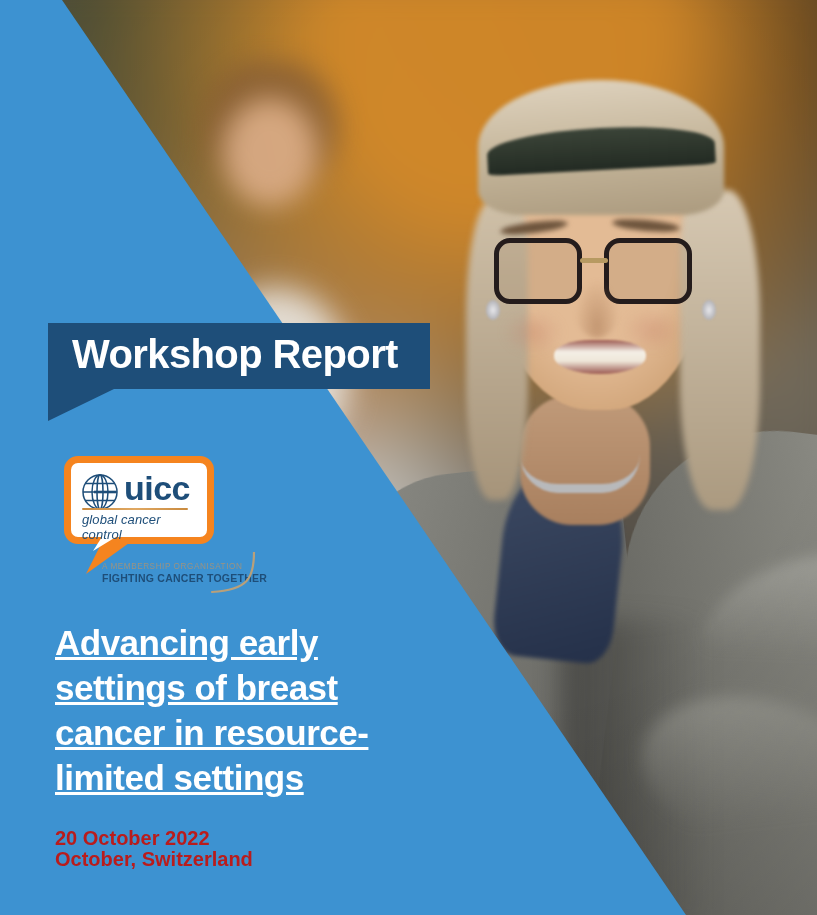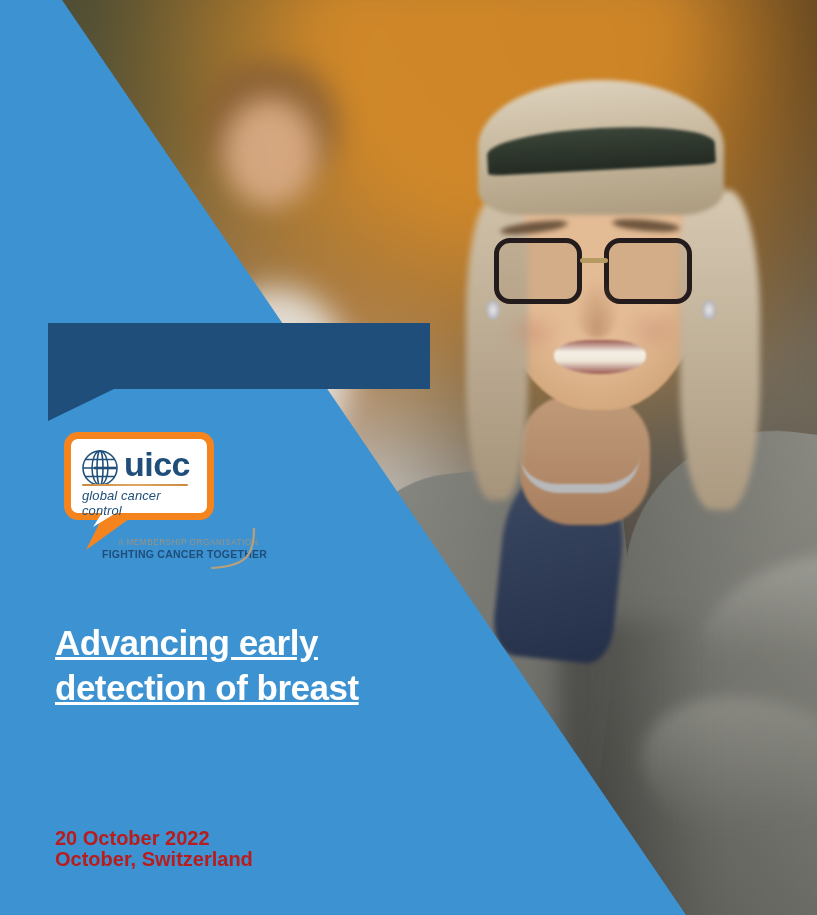--- a/index.html
+++ b/index.html
@@ -250,21 +250,21 @@
     position:absolute; left:24px; top:0;
     height:66px; line-height:63px;
     color:#ffffff;
     font-size:40px;
     font-weight:bold;
     letter-spacing:-0.6px;
     white-space:nowrap;
   }
 
   
-  .logo { position:absolute; left:58px; top:428px; width:220px; height:145px; }
+  .logo { position:absolute; left:58px; top:452px; width:220px; height:145px; }
 
   .bubble {
     position:absolute; left:6px; top:4px;
     width:150px; height:88px;
     background:#ffffff;
     border:7px solid #f5841f;
     border-radius:14px;
   }
   .bubble-tail {
     position:absolute; left:28px; top:86px;
@@ -299,21 +299,20 @@
     position:absolute; left:24px; top:60px;
     width:120px;
     font-size:13px; font-style:italic; color:#1e4e79;
     letter-spacing:0.1px;
   }
 
   .member-line {
     position:absolute; left:44px; top:110px;
     font-size:8.2px; color:#9a9383; letter-spacing:0.55px;
     white-space:nowrap;
-    margin-left:16px;
   }
   .fight-line {
     position:absolute; left:44px; top:120px;
     font-size:10.5px; font-weight:bold; color:#1e4e79;
     letter-spacing:0.25px; white-space:nowrap;
   }
   .swoosh { position:absolute; left:150px; top:100px; width:70px; height:44px; }
 
   
   .title {
@@ -377,20 +376,21 @@
     </div>
 
     <div class="photo-soft"></div>
   </div>
 
   <div class="blue-panel"></div>
 
   <div class="banner-wrap">
     <div class="banner-box"></div>
     <div class="banner-tail"></div>
+    <div class="banner-text">Workshop Report</div>
   </div>
 
   <div class="logo">
 
     <div class="bubble"></div>
     <div class="bubble-tail">
       <div class="tail-outer"></div>
       <div class="tail-inner"></div>
     </div>
 
@@ -417,21 +417,23 @@
 
     <div class="swoosh">
       <svg viewBox="0 0 70 44" width="70" height="44" aria-hidden="true">
         <path d="M46 0 C46 26, 40 38, 4 40" fill="none" stroke="#b9a07a" stroke-width="2.2" stroke-linecap="round"></path>
       </svg>
     </div>
   </div>
 
   <div class="title">
     <span class="title-line">Advancing early</span>
-    <span class="title-line">detection of breast</span>
+    <span class="title-line">settings of breast</span>
+    <span class="title-line">cancer in resource-</span>
+    <span class="title-line">limited settings</span>
   </div>
 
   <div class="meta">
     <span class="meta-line">20 October 2022</span>
     <span class="meta-line">October, Switzerland</span>
   </div>
 
 </div>
 
 </body></html>

